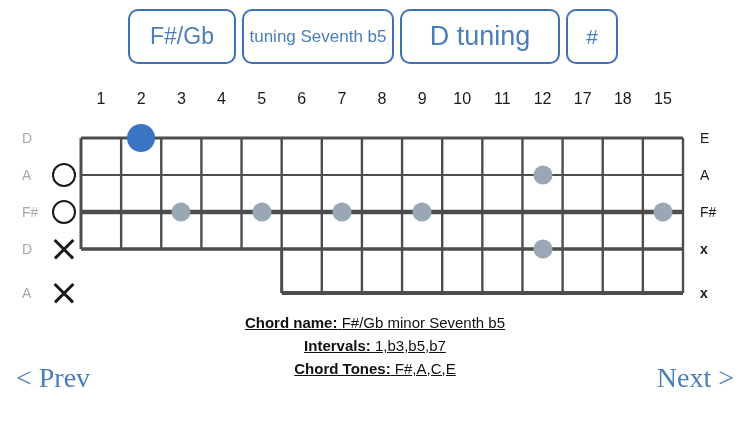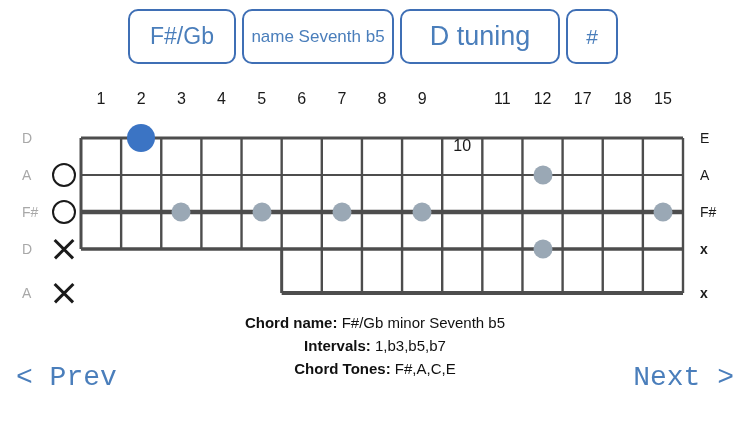--- a/index.html
+++ b/index.html
@@ -93,43 +93,44 @@
 
   
   .info {
     position: absolute;
     left: 0; top: 312px;
     width: 750px;
     text-align: center;
     font-size: 15px;
     color: #111;
     line-height: 1.52;
+    text-decoration: underline;
   }
   .info .row { display: block; }
   .info .lbl { font-weight: bold; }
 
   
   .nav {
     position: absolute;
     top: 362px;
     font-size: 28px;
     color: #4a7ebb;
-    font-family: Liberation Mono, monospace;
+    font-family: Liberation Serif, serif;
   }
   .nav-prev { left: 16px; }
   .nav-next { right: 16px; }
 </style>
 </head>
 <body>
 
 <div id="root">
 
   <div class="selector-bar">
     <div class="sel-btn sel-root">F#/Gb</div>
-    <div class="sel-btn sel-type">name Seventh b5</div>
+    <div class="sel-btn sel-type">tuning Seventh b5</div>
     <div class="sel-btn sel-tune">D tuning</div>
     <div class="sel-btn sel-sharp">#</div>
   </div>
 
   <div id="board">
     <svg id="grid" width="750" height="310">
         <line x1="81" y1="138" x2="683" y2="138" stroke="#4d4d4d" stroke-width="3"></line>
         <line x1="81" y1="175" x2="683" y2="175" stroke="#4d4d4d" stroke-width="2"></line>
         <line x1="81" y1="212" x2="683" y2="212" stroke="#4d4d4d" stroke-width="4.5"></line>
         <line x1="81" y1="249" x2="683" y2="249" stroke="#4d4d4d" stroke-width="3.5"></line>
@@ -165,21 +166,21 @@
     <div id="fret-numbers">
         <div class="fret-num" style="left: 84.0667px;">1</div>
         <div class="fret-num" style="left: 124.2px;">2</div>
         <div class="fret-num" style="left: 164.333px;">3</div>
         <div class="fret-num" style="left: 204.467px;">4</div>
         <div class="fret-num" style="left: 244.6px;">5</div>
         <div class="fret-num" style="left: 284.733px;">6</div>
         <div class="fret-num" style="left: 324.867px;">7</div>
         <div class="fret-num" style="left: 365px;">8</div>
         <div class="fret-num" style="left: 405.133px;">9</div>
-        <div class="fret-num" style="left: 445.267px; margin-top: 47px;">10</div>
+        <div class="fret-num" style="left: 445.267px;">10</div>
         <div class="fret-num" style="left: 485.4px; text-align: center;">11</div>
         <div class="fret-num" style="left: 525.533px; text-align: center;">12</div>
         <div class="fret-num" style="left: 565.667px;">17</div>
         <div class="fret-num" style="left: 605.8px;">18</div>
         <div class="fret-num" style="left: 645.933px;">15</div>
       </div>
     <div id="labels-left">
         <div class="str-label-l" style="top: 138px;">D</div>
         <div class="str-label-l" style="top: 175px;">A</div>
         <div class="str-label-l" style="top: 212px;">F#</div>

